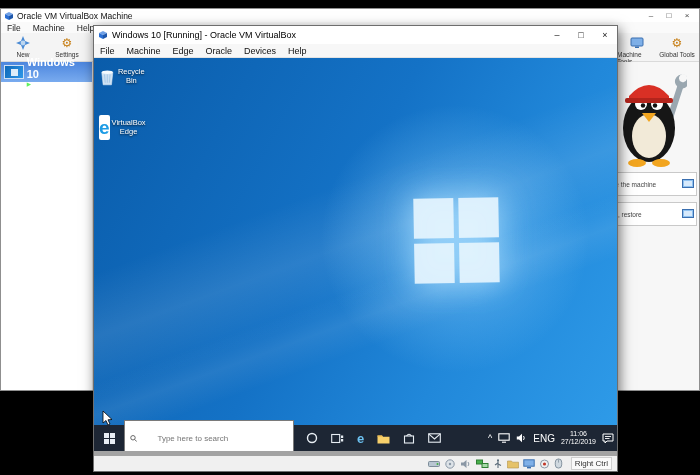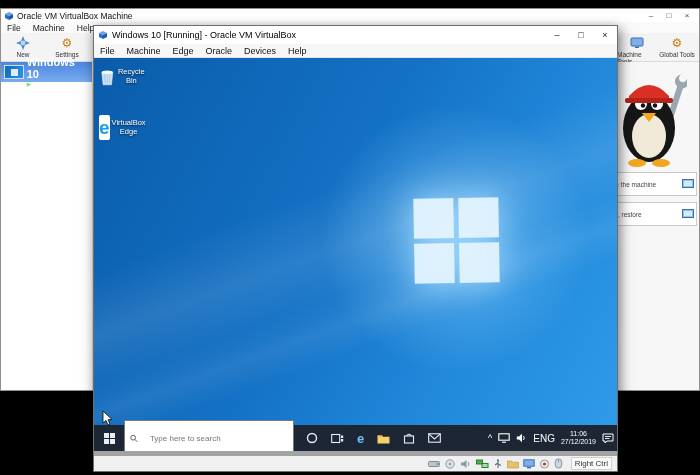--- a/index.html
+++ b/index.html
@@ -59,21 +59,21 @@
   #icon-edge{left:5px;top:57px}
   .dlabel{font-size:7.5px;color:#fff;text-align:center;line-height:1.15;text-shadow:0 1px 2px rgba(0,0,0,.75)}
   .edge-tile{width:25px;height:25px;background:#fff;border-radius:2px;display:flex;align-items:center;justify-content:center}
   .edge-e{color:#1d9ce5;font-size:19px;font-weight:bold}
   #cursor{position:absolute;left:8px;top:352px}
 
   .taskbar{position:absolute;left:0;right:0;bottom:0;height:26px;background:#1d2634;display:flex;align-items:center}
   .tb-start{width:30px;height:100%;display:flex;align-items:center;justify-content:center}
   .win-grid{display:grid;grid-template-columns:5px 5px;grid-template-rows:5px 5px;gap:1px}
   .win-grid div{background:#e8eef4}
-  .tb-search{width:170px;height:36px;background:#fff;display:flex;align-items:center;gap:12px;padding:0 5px;border:1px solid #7a7a7a}
+  .tb-search{width:170px;height:36px;background:#fff;display:flex;align-items:center;gap:20px;padding:0 5px;border:1px solid #7a7a7a}
   .tb-search input{border:none;outline:none;font-size:8px;color:#333;width:100%;font-family:inherit;background:transparent}
   .tb-icons{display:flex;align-items:center;gap:13px;margin-left:12px}
   .tb-edge{color:#6cc1f0;font-size:13px;font-weight:bold;line-height:1}
   .tb-tray{margin-left:auto;display:flex;align-items:center;gap:6px;padding-right:3px;color:#fff}
   .tray-text{font-size:10px}
   .tray-clock{text-align:center;font-size:7px;line-height:1.2}
   .tray-chev{font-size:9px;color:#fff;line-height:1}
 
   .v-status{height:20px;background:#f0f0f0;display:flex;align-items:center;justify-content:flex-end;gap:4px;padding:0 5px;border-top:5px solid #a3a3a3}
   .hostkey{font-size:8px;color:#333;margin-left:4px;padding:1px 3px;border:1px solid #cfcfcf;background:#fafafa}

